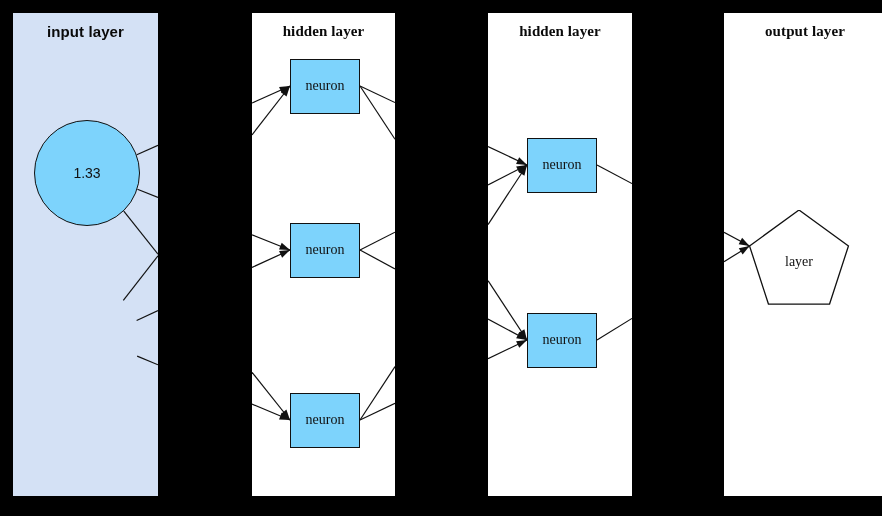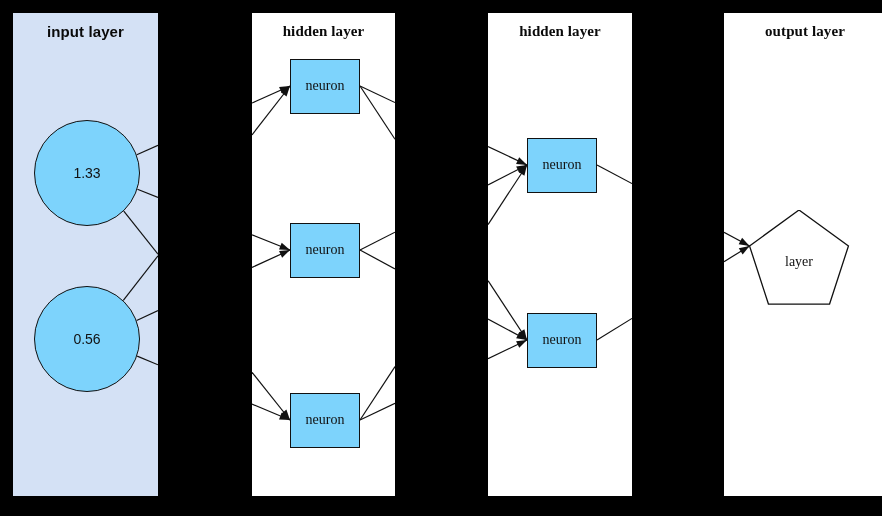--- a/index.html
+++ b/index.html
@@ -49,23 +49,20 @@
         </g>
         <g>
           <line x1="123.64256909765086" y1="307.4361821441558" x2="145" y2="297.62683750191945" stroke="#111111" stroke-width="1.2"></line>
         </g>
         <g>
           <line x1="124.173813228592" y1="343.075961645025" x2="145" y2="351.78712555016557" stroke="#111111" stroke-width="1.2"></line>
         </g>
       </svg>
       <div class="node circle" style="left: 21px; top: 107px; width: 106px; height: 106px;">
         <span>1.33</span>
-      </div>
-      <div class="node circle" style="left: 21px; top: 273px; width: 106px; height: 106px;">
-        <span>0.56</span>
       </div>
     </div>
     <div class="panel plain" style="left: 252px; top: 13px; width: 143px; height: 483px; background: rgb(255, 255, 255);">
       <div class="panel-title">hidden layer</div>
       <svg class="edges" width="143" height="483">
         <g>
           <line x1="0" y1="90.06378556784952" x2="38" y2="73" stroke="#111111" stroke-width="1.2"></line>
           <polygon points="38,73 30.042440242819517,80.59455348989667 27.037016370004057,73.90165954131311" fill="#111111"></polygon>
         </g>
         <g>

